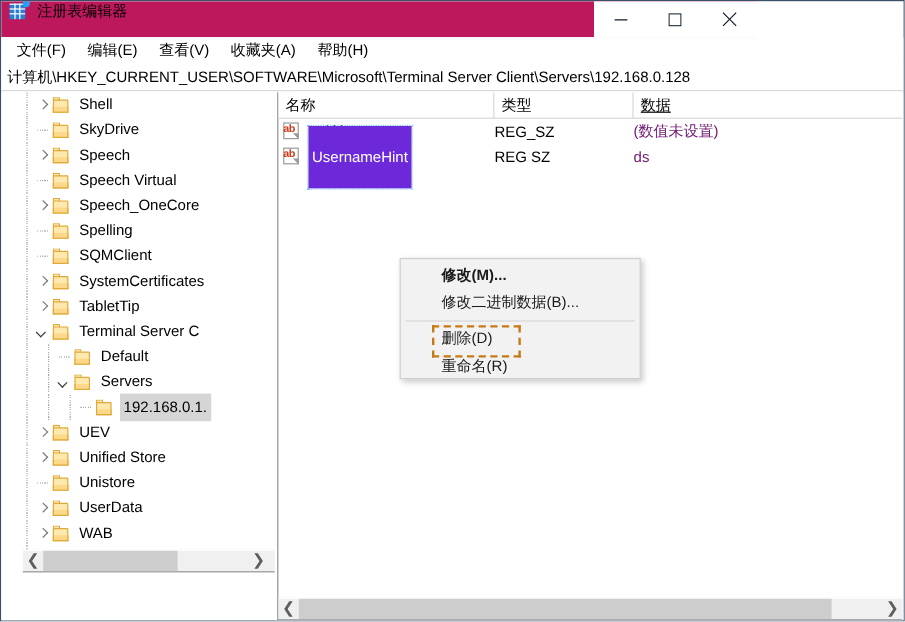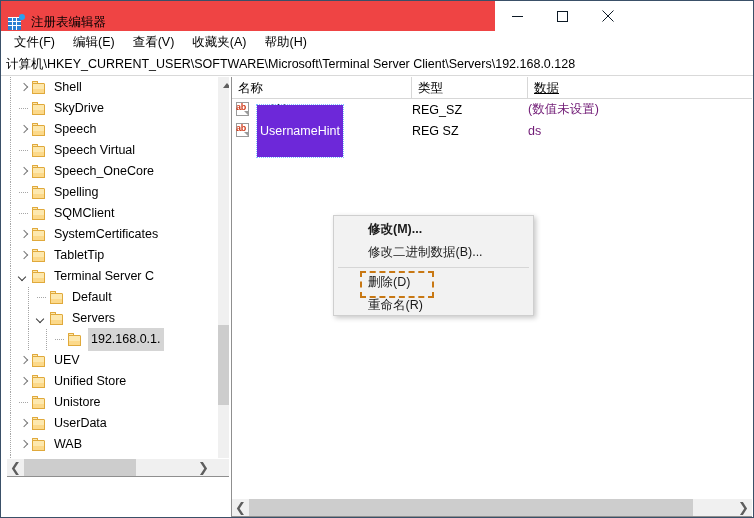--- a/index.html
+++ b/index.html
@@ -18,22 +18,22 @@
     width: 754px; height: 518px;
     border: 1px solid #3a5068;
     background: #ffffff;
     overflow: hidden;
   }
 
   
   .titlebar {
     position: absolute; left: 0; top: 0;
     width: 629px; height: 30px;
-    background: #ef4444;
-    display: flex; align-items: flex-end;
+    background: #be185d;
+    display: flex; align-items: flex-start;
   }
   .app-icon {
     width: 16px; height: 16px;
     margin-left: 7px; margin-right: 7px;
     position: relative; flex: 0 0 auto;
   }
   .app-icon .grid {
     position: absolute; left: 0; top: 2px;
     width: 13px; height: 13px;
     background: #2a7fd4;
@@ -94,21 +94,21 @@
 
   
   .panes {
     position: absolute; left: 0; top: 76px;
     width: 752px; height: 440px;
     background: #ffffff;
   }
 
   
   .tree-pane {
-    position: absolute; left: 6px; top: 0;
+    position: absolute; left: 18px; top: 0;
     width: 228px; height: 400px;
     background: #ffffff;
     border: 1px solid #8f8f8f;
     border-top: none; border-left: none;
     overflow: hidden;
   }
   .tree-viewport {
     position: absolute; left: 0; top: 0;
     width: 210px; height: 418px;
     overflow: hidden;

